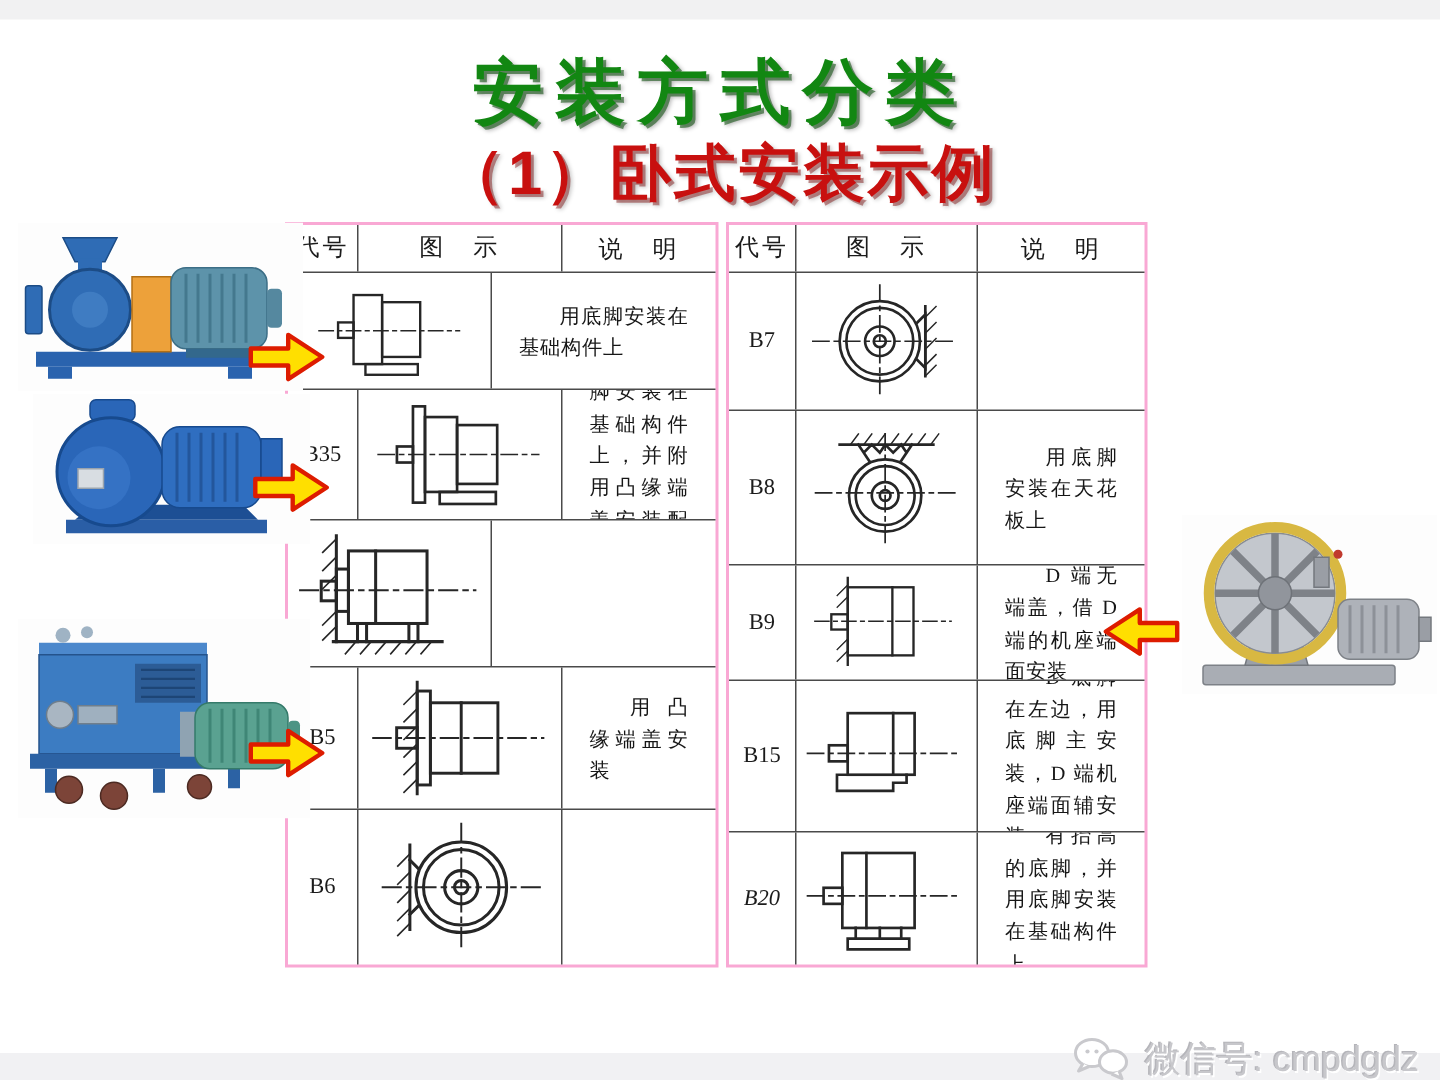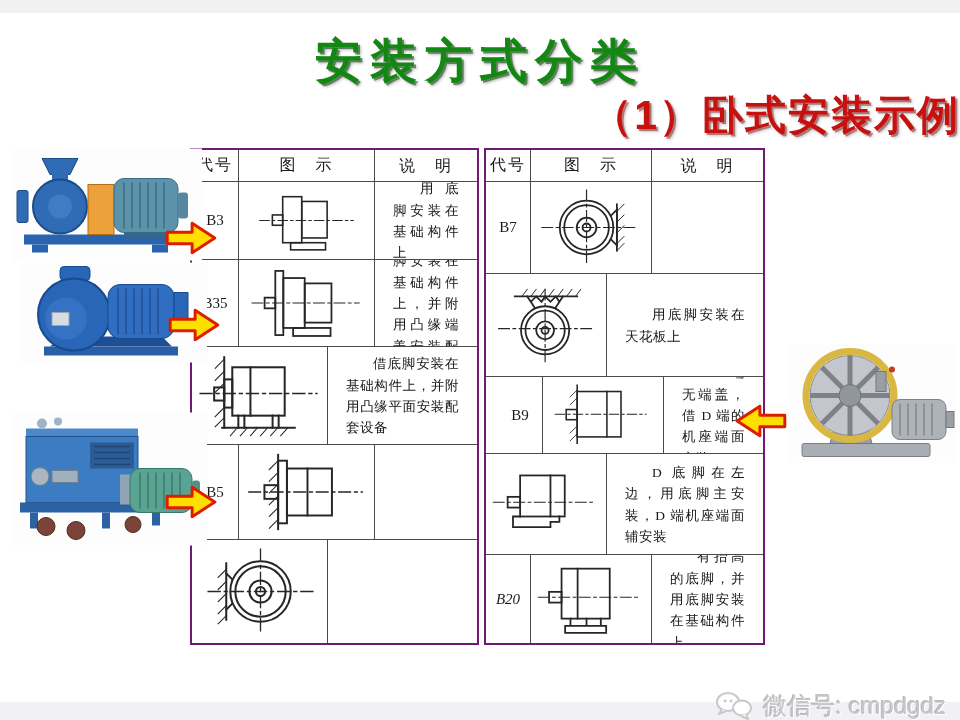--- a/index.html
+++ b/index.html
@@ -10,27 +10,27 @@
   }
   .band-top{position:absolute;top:0;left:0;width:960px;height:13px;background:#f1f1f2;}
   .band-bottom{position:absolute;top:702px;left:0;width:960px;height:18px;background:#f1f1f3;}
 
   .title{
     position:absolute;top:30px;left:0;width:100%;text-align:center;
     font-size:47px;font-weight:bold;color:#128712;letter-spacing:8px;
     text-shadow:2px 2px 0 rgba(8,74,8,.55),3px 3px 3px rgba(0,0,0,.28);
   }
   .subtitle{
-    position:absolute;top:88px;left:0;width:100%;text-align:right;
+    position:absolute;top:88px;left:0;width:100%;text-align:center;
     font-size:41px;font-weight:bold;color:#c8100f;letter-spacing:2px;
     text-shadow:2px 2px 0 rgba(125,10,10,.45),3px 3px 3px rgba(0,0,0,.22);
   }
 
   
-  .half{position:absolute;top:148px;box-sizing:border-box;border:2px solid #701a75;background:#fff;}
+  .half{position:absolute;top:148px;box-sizing:border-box;border:2px solid #f9a8d4;background:#fff;}
   #half-left{left:190px;width:289px;}
   #half-right{left:484px;width:281px;}
   .t-row{display:flex;box-sizing:border-box;border-bottom:1.5px solid #4a4a4a;}
   .t-row:last-child{border-bottom:none;}
   .cell{box-sizing:border-box;overflow:hidden;}
   .c-code{border-right:1.5px solid #4a4a4a;display:flex;align-items:center;justify-content:center;
     font-family:"Liberation Serif","DejaVu Serif",serif;font-size:15px;color:#1b1b1b;}
   .c-diag{border-right:1.5px solid #4a4a4a;display:flex;align-items:center;justify-content:center;padding:2px;}
   .c-desc{flex:1;padding:3px 6px 2px 6px;display:flex;align-items:center;}
   .c-desc p{margin:12px;font-family:"Liberation Serif","DejaVu Serif",serif;
@@ -74,21 +74,20 @@
 <div class="title">安装方式分类</div>
 <div class="subtitle">（1）卧式安装示例</div>
 
 <div class="half" id="half-left">
     <div class="t-row t-header" style="height: 32px;">
       <div class="cell c-code" style="flex: 0 0 47px;">代号</div>
       <div class="cell c-diag" style="flex: 0 0 136px;">图　示</div>
       <div class="cell c-desc" style="justify-content: center;">说　明</div>
     </div>
     <div class="t-row" style="height: 78px;">
-      <div class="cell c-code" style="flex: 0 0 47px;">B3</div>
       <div class="cell c-diag" style="flex: 0 0 136px;">
         <svg class="d-svg" viewBox="0 0 130 92">
           <line class="cl" x1="6" y1="46" x2="124" y2="46"></line>
           <rect x="22" y="39" width="13" height="13"></rect>
           <rect x="35" y="16" width="24" height="58"></rect>
           <rect x="59" y="22" width="32" height="46"></rect>
           <rect x="45" y="74" width="44" height="9"></rect>
         </svg>
       </div>
       <div class="cell c-desc">
@@ -122,39 +121,40 @@
           <rect x="38" y="18" width="52" height="48"></rect>
           <line x1="56" y1="18" x2="56" y2="66"></line>
           <line x1="44" y1="66" x2="44" y2="78"></line>
           <line x1="50" y1="66" x2="50" y2="78"></line>
           <line x1="78" y1="66" x2="78" y2="78"></line>
           <line x1="84" y1="66" x2="84" y2="78"></line>
           <line x1="28" y1="78" x2="100" y2="78"></line>
           <path class="hatch" d="M36,86 l7,-8 M46,86 l7,-8 M56,86 l7,-8 M66,86 l7,-8 M76,86 l7,-8 M86,86 l7,-8"></path>
         </svg>
       </div>
-      <div class="cell c-desc">
-        <p>借底脚安装在基础构件上，并附用凸缘平面安装配套设备</p>
-      </div>
     </div>
     <div class="t-row" style="height: 95px;">
       <div class="cell c-code" style="flex: 0 0 47px;">B5</div>
       <div class="cell c-diag" style="flex: 0 0 136px;">
         <svg class="d-svg" viewBox="0 0 130 92">
           <line class="cl" x1="6" y1="46" x2="122" y2="46"></line>
           <line x1="36" y1="8" x2="36" y2="84"></line>
           <path class="hatch" d="M36,14 l-9,9 M36,26 l-9,9 M36,38 l-9,9 M36,50 l-9,9 M36,62 l-9,9 M36,74 l-9,9"></path>
           <rect x="36" y="14" width="9" height="64"></rect>
           <rect x="45" y="22" width="46" height="48"></rect>
           <line x1="66" y1="22" x2="66" y2="70"></line>
           <rect x="22" y="39" width="14" height="14"></rect>
         </svg>
       </div>
+      <div class="cell c-desc">
+        <p>用凸缘端盖安装</p>
+      </div>
     </div>
     <div class="t-row" style="height: 103px;">
+      <div class="cell c-code" style="flex: 0 0 47px;">B6</div>
       <div class="cell c-diag" style="flex: 0 0 136px;">
         <svg class="d-svg" viewBox="0 0 130 92">
           <line class="cl" x1="14" y1="46" x2="120" y2="46"></line>
           <line class="cl" x1="66" y1="4" x2="66" y2="88"></line>
           <line x1="32" y1="18" x2="32" y2="74"></line>
           <path class="hatch" d="M32,24 l-8,8 M32,36 l-8,8 M32,48 l-8,8 M32,60 l-8,8 M32,70 l-8,8"></path>
           <path d="M32,28 L38,34 M32,64 L38,58"></path>
           <circle cx="66" cy="46" r="30"></circle>
           <circle cx="66" cy="46" r="25"></circle>
           <circle cx="66" cy="46" r="11"></circle>
@@ -179,54 +179,56 @@
           <circle cx="60" cy="46" r="25"></circle>
           <circle cx="60" cy="46" r="11"></circle>
           <circle cx="60" cy="46" r="4.5"></circle>
           <path d="M88,32 L94,26 L94,66 L88,60"></path>
           <line x1="94" y1="20" x2="94" y2="72"></line>
           <path class="hatch" d="M94,28 l8,-8 M94,40 l8,-8 M94,52 l8,-8 M94,64 l8,-8 M94,72 l8,-8"></path>
         </svg>
       </div>
     </div>
     <div class="t-row" style="height: 103px;">
+      <div class="cell c-code" style="flex: 0 0 45px;">B8</div>
       <div class="cell c-diag" style="flex: 0 0 121px;">
         <svg class="d-svg" viewBox="0 0 130 92">
           <line class="cl" x1="12" y1="50" x2="118" y2="50"></line>
           <line class="cl" x1="64" y1="6" x2="64" y2="90"></line>
           <line x1="30" y1="14" x2="100" y2="14"></line>
           <path class="hatch" d="M38,14 l6,-8 M48,14 l6,-8 M58,14 l6,-8 M68,14 l6,-8 M78,14 l6,-8 M88,14 l6,-8 M98,14 l6,-8"></path>
           <path d="M44,14 L52,26 M84,14 L76,26 M44,14 L48,20 L54,14 L60,20 L64,14 L70,20 L76,14 L80,20 L84,14"></path>
           <circle cx="64" cy="52" r="27"></circle>
           <circle cx="64" cy="52" r="22"></circle>
           <circle cx="64" cy="52" r="10"></circle>
           <circle cx="64" cy="52" r="4"></circle>
         </svg>
       </div>
       <div class="cell c-desc">
         <p>用底脚安装在天花板上</p>
       </div>
     </div>
     <div class="t-row" style="height: 77px;">
-      <div class="cell c-code" style="flex: 0 0 45px; margin-left: 12px;">B9</div>
+      <div class="cell c-code" style="flex: 0 0 45px;">B9</div>
       <div class="cell c-diag" style="flex: 0 0 121px;">
         <svg class="d-svg" viewBox="0 0 130 92">
           <line class="cl" x1="4" y1="45" x2="120" y2="45"></line>
           <line x1="32" y1="8" x2="32" y2="82"></line>
           <path class="hatch" d="M32,14 l-9,9 M32,24 l-9,9 M32,60 l-9,9 M32,70 l-9,9"></path>
           <rect x="32" y="16" width="56" height="58"></rect>
           <line x1="70" y1="16" x2="70" y2="74"></line>
           <rect x="18" y="39" width="14" height="13"></rect>
         </svg>
       </div>
       <div class="cell c-desc">
         <p>D 端无端盖，借 D 端的机座端面安装</p>
       </div>
     </div>
     <div class="t-row" style="height: 101px;">
+      <div class="cell c-code" style="flex: 0 0 45px;">B15</div>
       <div class="cell c-diag" style="flex: 0 0 121px;">
         <svg class="d-svg" viewBox="0 0 130 92">
           <line class="cl" x1="6" y1="44" x2="120" y2="44"></line>
           <rect x="36" y="14" width="50" height="46"></rect>
           <line x1="70" y1="14" x2="70" y2="60"></line>
           <path d="M36,60 L28,60 L28,72 L70,72 L70,66 L80,66 L80,60"></path>
           <rect x="22" y="38" width="14" height="12"></rect>
         </svg>
       </div>
       <div class="cell c-desc">

